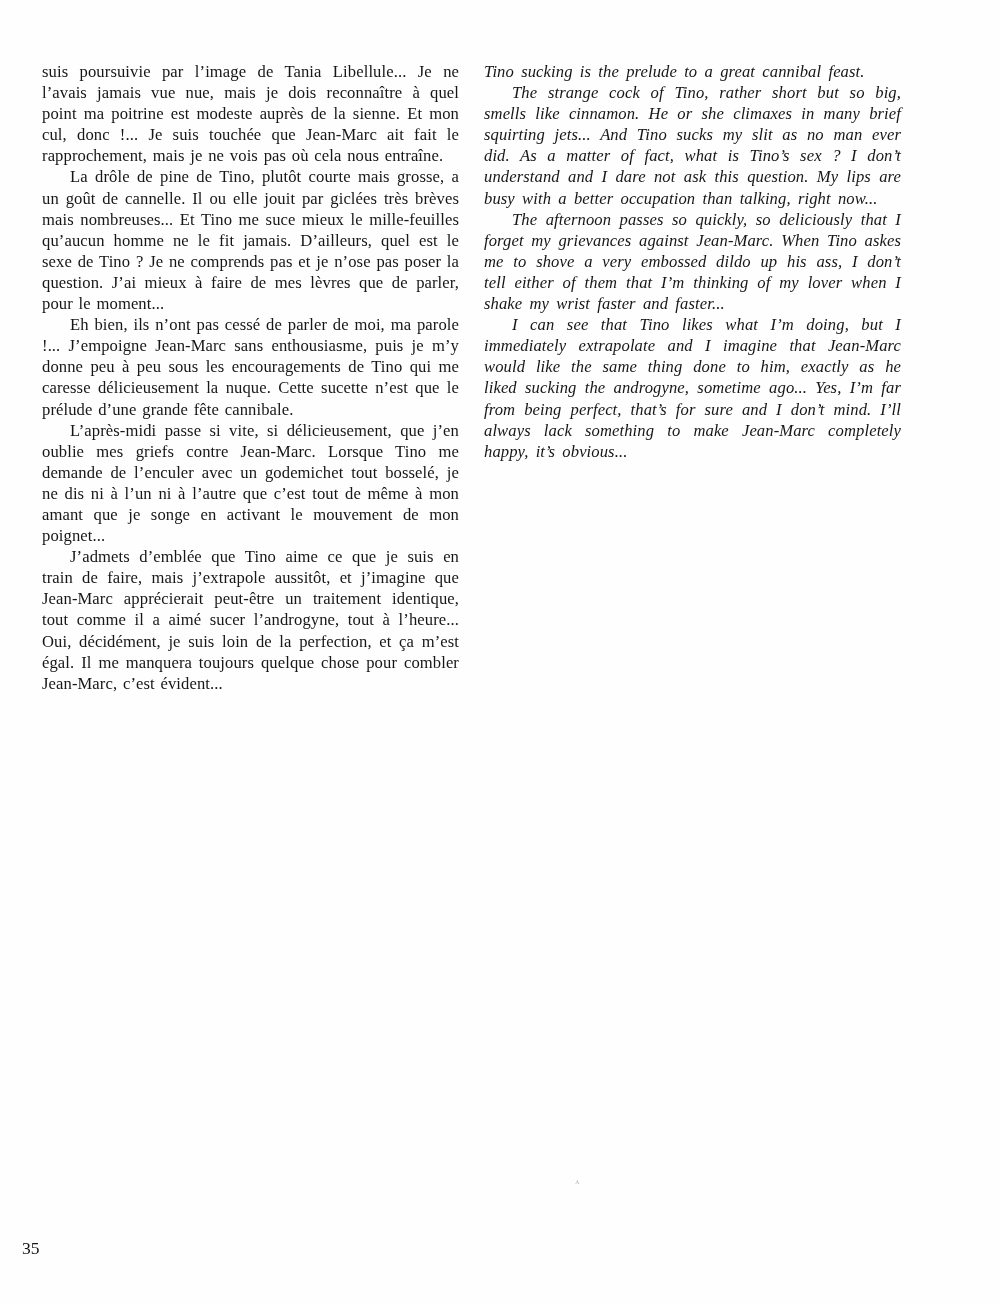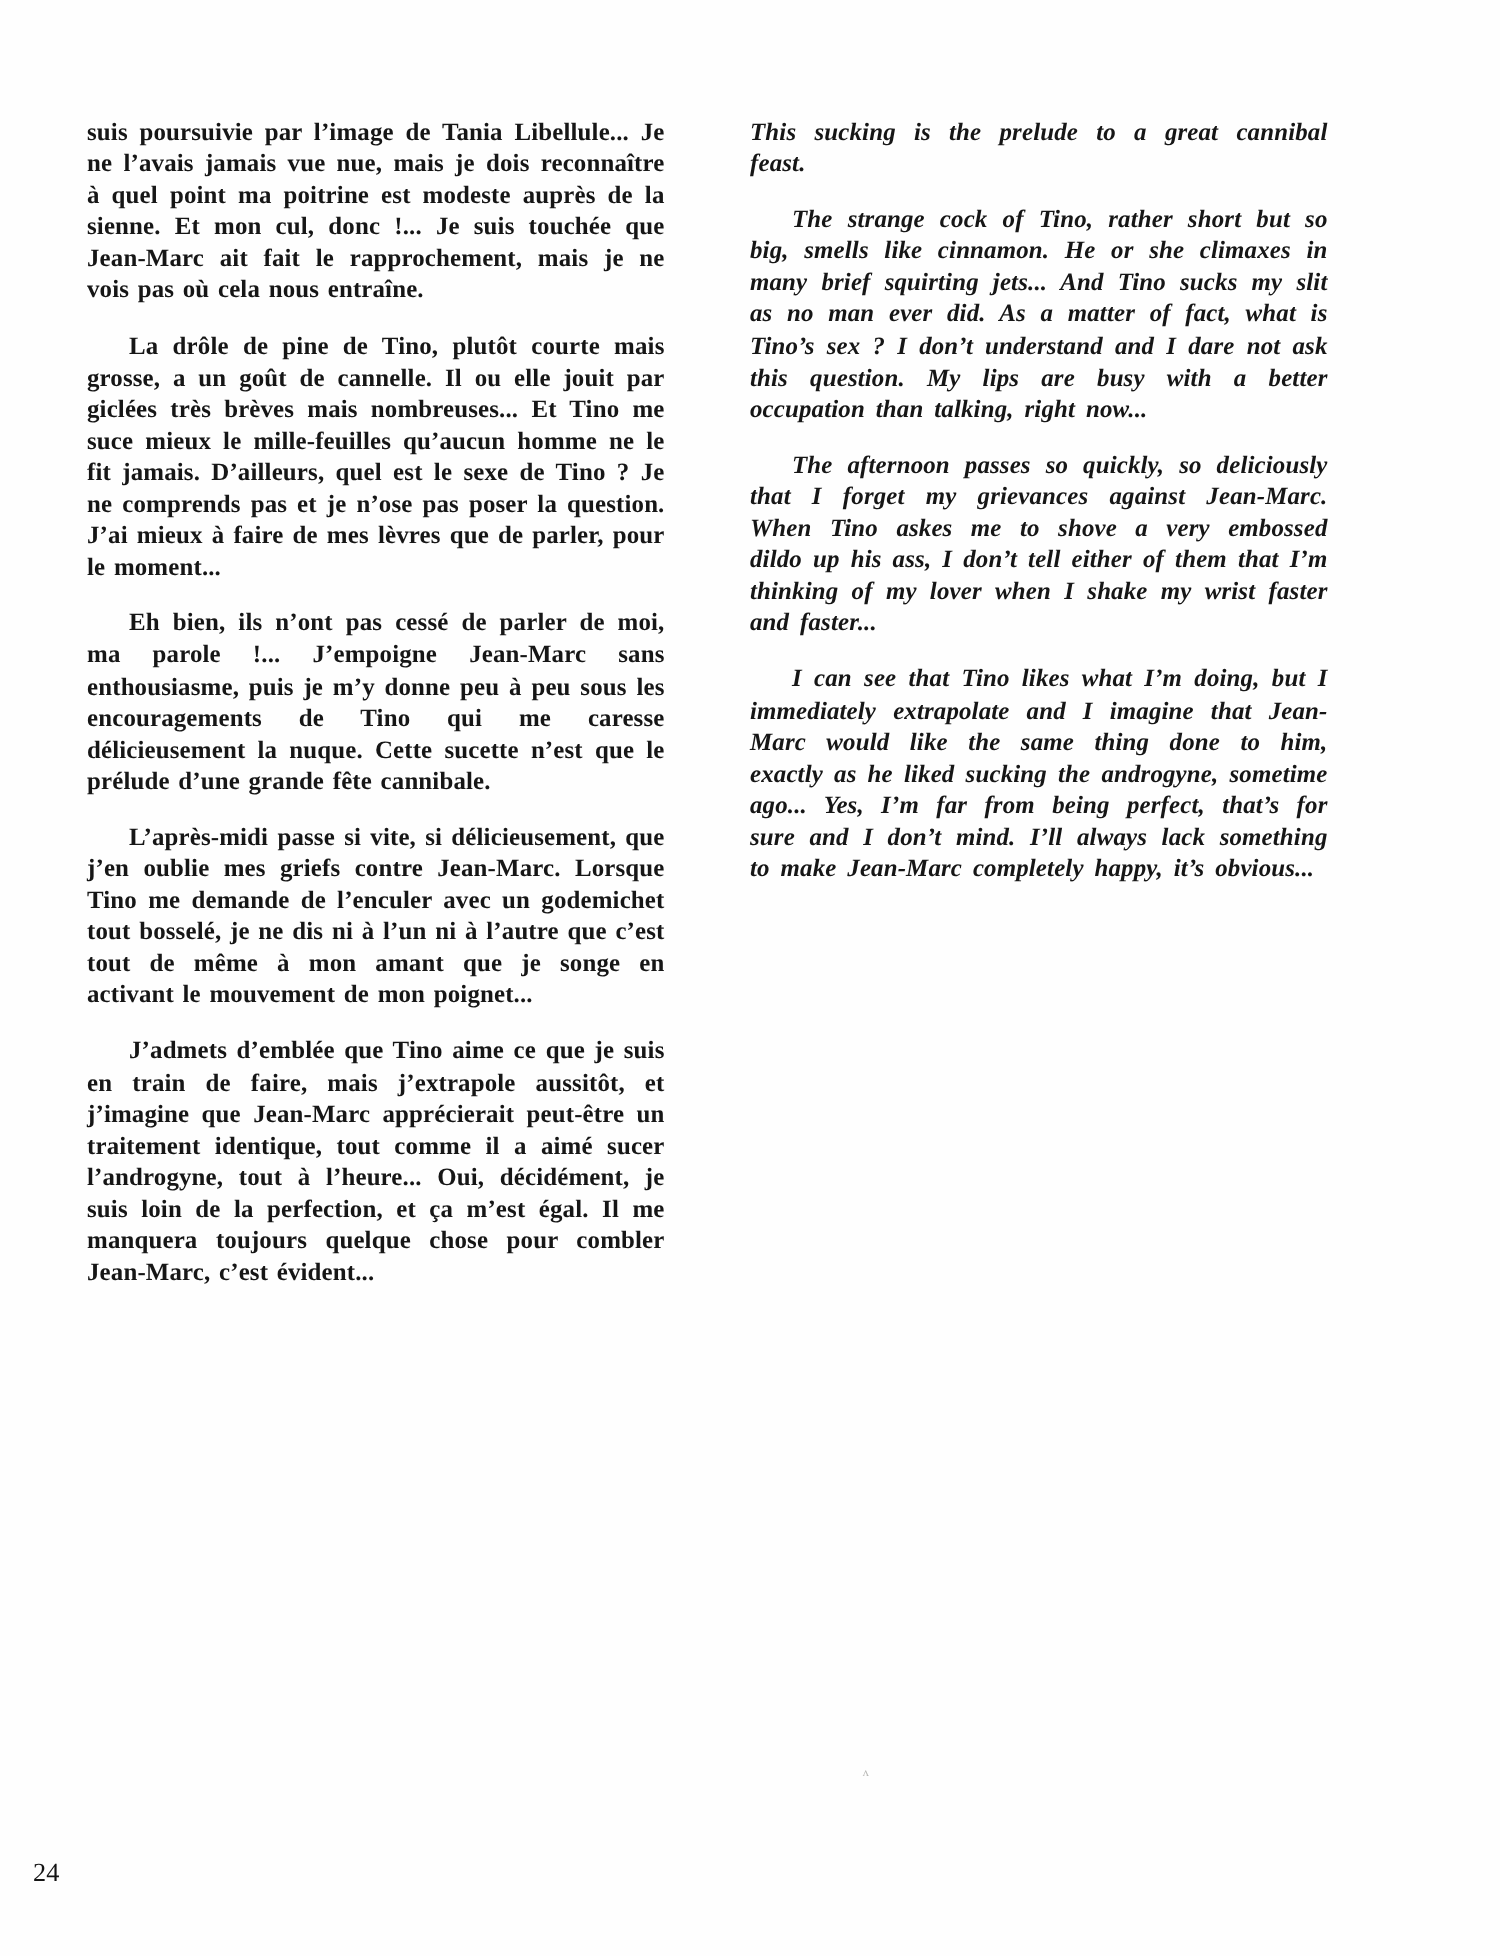--- a/index.html
+++ b/index.html
@@ -24,23 +24,22 @@
     position: absolute;
     top: 61px;
     width: 417px;
     text-align: justify;
     font-size: 16.6px;
     line-height: 21.1px;
     letter-spacing: 0.1px;
     word-spacing: 1.5px;
   }
   .col p {
-    margin: 16px;
+    margin: 0;
     padding: 0;
-    font-weight: bold;
   }
   .col p.indent {
     text-indent: 28px;
   }
   .col-french {
     left: 42px;
   }
   .col-english {
     left: 484px;
     font-style: italic;
@@ -70,23 +69,23 @@
 
   <div class="col col-french">
     <p>suis poursuivie par l’image de Tania Libellule... Je ne l’avais jamais vue nue, mais je dois reconnaître à quel point ma poitrine est modeste auprès de la sienne. Et mon cul, donc !... Je suis touchée que Jean-Marc ait fait le rapprochement, mais je ne vois pas où cela nous entraîne.</p>
     <p class="indent">La drôle de pine de Tino, plutôt courte mais grosse, a un goût de cannelle. Il ou elle jouit par giclées très brèves mais nombreuses... Et Tino me suce mieux le mille-feuilles qu’aucun homme ne le fit jamais. D’ailleurs, quel est le sexe de Tino ? Je ne comprends pas et je n’ose pas poser la question. J’ai mieux à faire de mes lèvres que de parler, pour le moment...</p>
     <p class="indent">Eh bien, ils n’ont pas cessé de parler de moi, ma parole !... J’empoigne Jean-Marc sans enthousiasme, puis je m’y donne peu à peu sous les encouragements de Tino qui me caresse délicieusement la nuque. Cette sucette n’est que le prélude d’une grande fête cannibale.</p>
     <p class="indent">L’après-midi passe si vite, si délicieusement, que j’en oublie mes griefs contre Jean-Marc. Lorsque Tino me demande de l’enculer avec un godemichet tout bosselé, je ne dis ni à l’un ni à l’autre que c’est tout de même à mon amant que je songe en activant le mouvement de mon poignet...</p>
     <p class="indent">J’admets d’emblée que Tino aime ce que je suis en train de faire, mais j’extrapole aussitôt, et j’imagine que Jean-Marc apprécierait peut-être un traitement identique, tout comme il a aimé sucer l’androgyne, tout à l’heure... Oui, décidément, je suis loin de la perfection, et ça m’est égal. Il me manquera toujours quelque chose pour combler Jean-Marc, c’est évident...</p>
   </div>
 
   <div class="col col-english">
-    <p>This sucking is the prelude to a great cannibal feast.</p>
+    <p>Tino sucking is the prelude to a great cannibal feast.</p>
     <p class="indent">The strange cock of Tino, rather short but so big, smells like cinnamon. He or she climaxes in many brief squirting jets... And Tino sucks my slit as no man ever did. As a matter of fact, what is Tino’s sex ? I don’t understand and I dare not ask this question. My lips are busy with a better occupation than talking, right now...</p>
     <p class="indent">The afternoon passes so quickly, so deliciously that I forget my grievances against Jean-Marc. When Tino askes me to shove a very embossed dildo up his ass, I don’t tell either of them that I’m thinking of my lover when I shake my wrist faster and faster...</p>
     <p class="indent">I can see that Tino likes what I’m doing, but I immediately extrapolate and I imagine that Jean-Marc would like the same thing done to him, exactly as he liked sucking the androgyne, sometime ago... Yes, I’m far from being perfect, that’s for sure and I don’t mind. I’ll always lack something to make Jean-Marc completely happy, it’s obvious...</p>
   </div>
 
   <div class="scan-artifact">ʌ</div>
 
-  <div class="page-number">24</div>
+  <div class="page-number">35</div>
 
 </div>
 
 </body></html>

